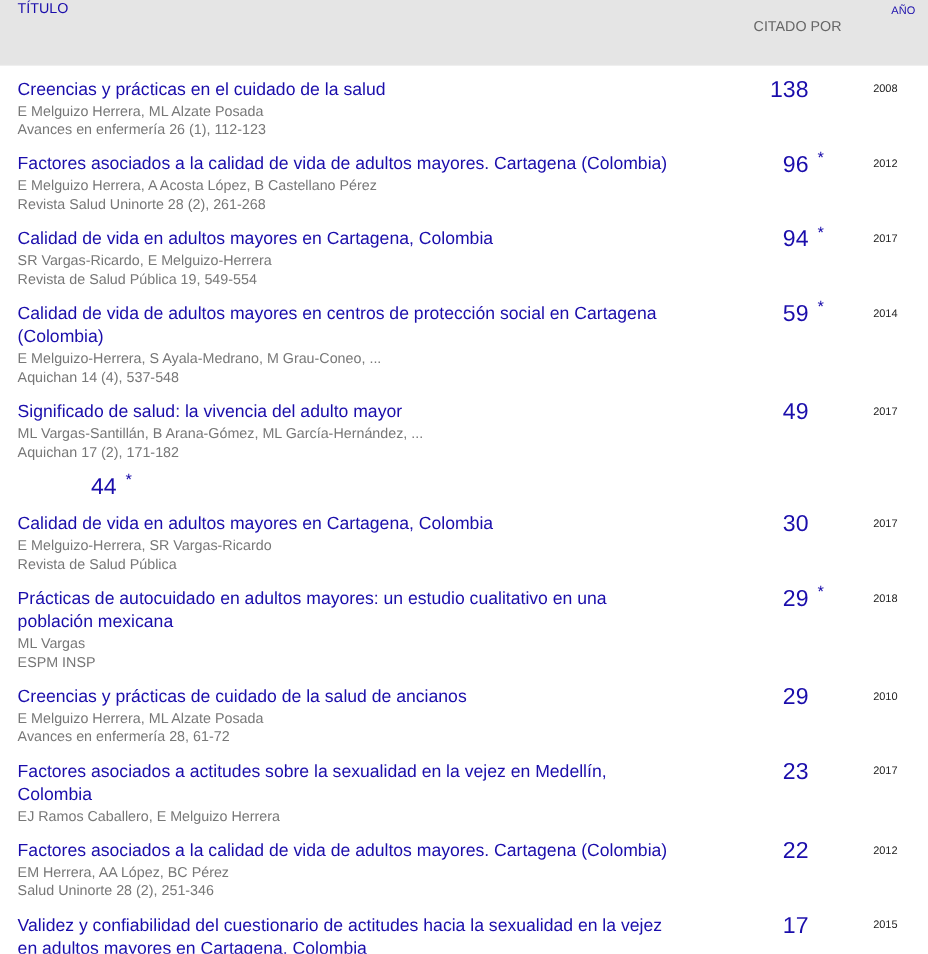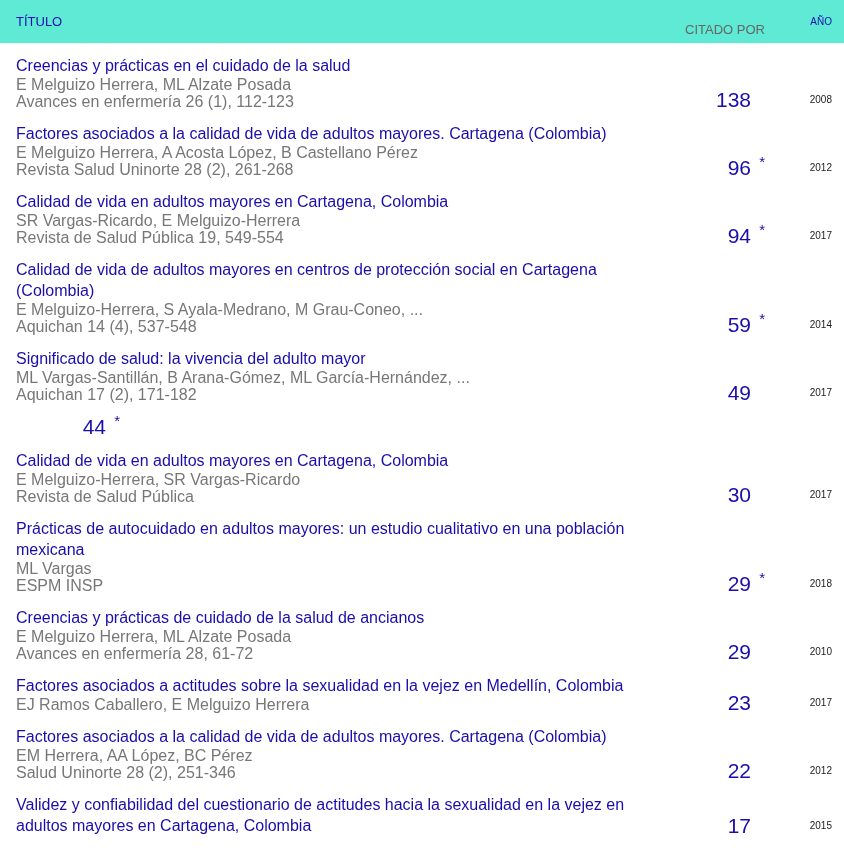--- a/index.html
+++ b/index.html
@@ -9,23 +9,23 @@
     background: #ffffff;
     font-family: "Liberation Sans", "DejaVu Sans", sans-serif;
   }
   a { text-decoration: none; cursor: pointer; }
 
   .table { width: 844px; }
 
   
   .table-header {
     display: flex;
-    align-items: center;
-    height: 44px;
-    background: #5eead4;
+    align-items: flex-start;
+    height: 60px;
+    background: #e5e5e5;
     border-bottom: 1px solid #efefef;
     font-size: 13px;
   }
   .table-header .col-title { padding-left: 16px; }
   .header-link { color: #1a0dab; }
   .header-plain { color: #666666; margin-top: 16px; }
 
   
   .col-title { flex: 1 1 auto; min-width: 0; padding-left: 16px; padding-right: 20px; }
   .col-cited {
@@ -34,32 +34,31 @@
     text-align: right;
   }
   .col-year {
     width: 79px; flex: 0 0 79px;
     text-align: right; padding-right: 12px;
   }
 
   
   .row {
     display: flex;
-    padding: 11px 0 2px 0;
-    align-items: flex-end;
+    padding: 11px 16px 2px 0;
   }
   .title {
     display: inline;
     color: #1a0dab;
     font-size: 16px;
     line-height: 21px;
   }
   .meta {
     color: #777777;
-    font-size: 16px;
+    font-size: 13px;
     line-height: 17px;
   }
   .count {
     color: #1a0dab;
     font-size: 21px;
     line-height: 21px;
   }
   .star {
     display: inline-block;
     width: 14px;

